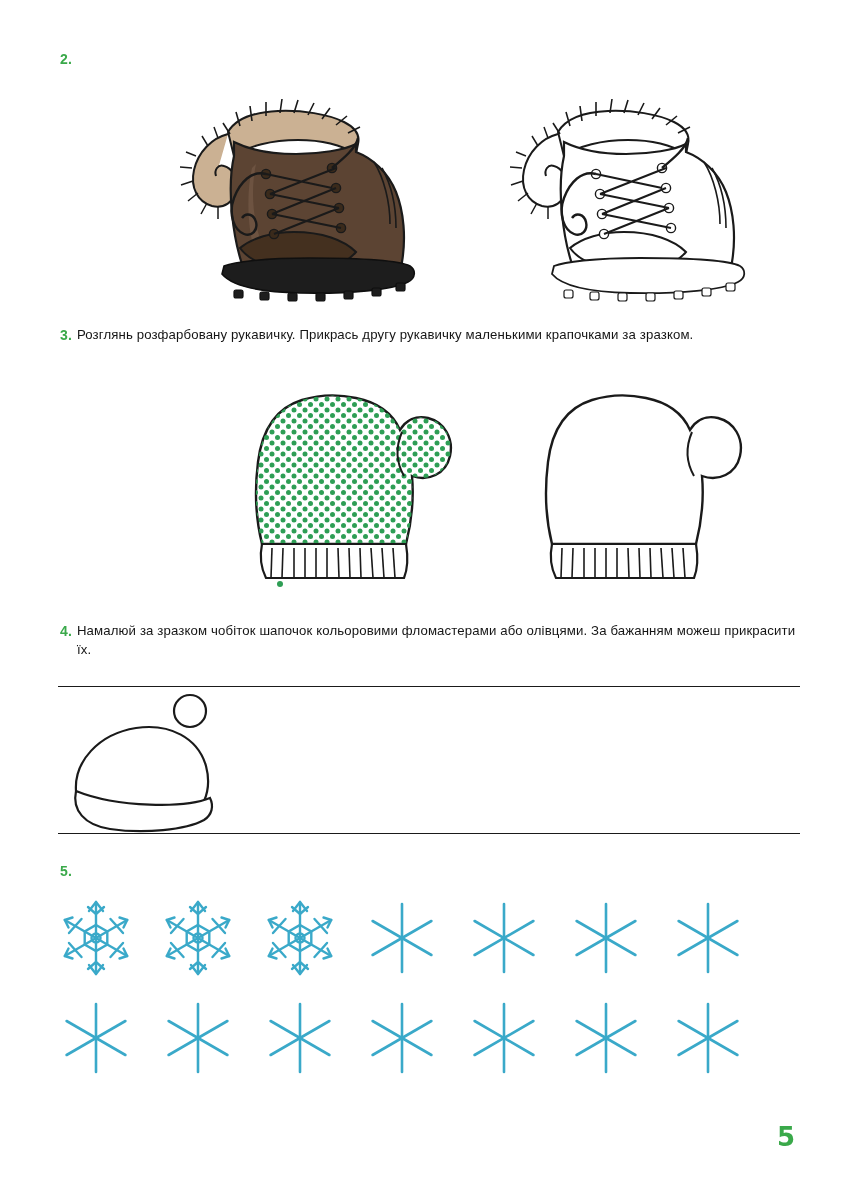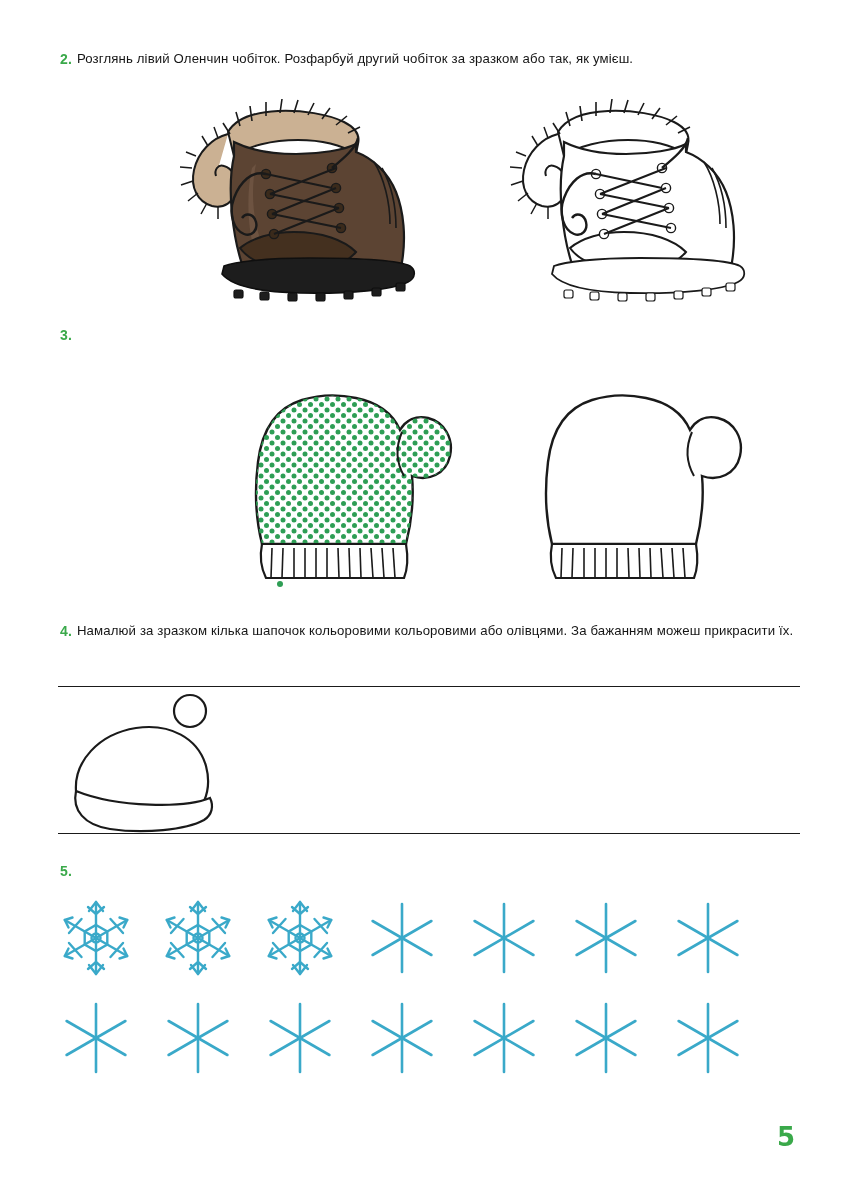--- a/index.html
+++ b/index.html
@@ -72,21 +72,20 @@
     font-family: "DejaVu Sans", sans-serif;
   }
 </style>
 </head>
 <body>
 
 <div class="page">
 
   <div class="task" style="left:60px; top:50px; width:742px;">
     <span class="num">2.</span>
-    <span class="txt">Розглянь лівий Оленчин чобіток. Розфарбуй другий чобіток за зразком або так, як умієш.</span>
   </div>
 
   <div id="ex2-art">
     <svg width="740" height="225" viewBox="0 0 740 225" xmlns="http://www.w3.org/2000/svg">
 
       <g transform="translate(100,0)">
 
         <path d="M68 54 C76 40 96 34 118 33 C142 32 168 36 184 44 C196 50 200 58 198 66
                  L196 76 C180 66 160 62 138 62 C112 62 88 68 74 78 Z" fill="#cbb193" stroke="#1a1a1a" stroke-width="2"></path>
 
@@ -183,20 +182,21 @@
           <rect x="184" y="213" width="9" height="8" rx="2"></rect>
           <rect x="212" y="210" width="9" height="8" rx="2"></rect>
           <rect x="236" y="205" width="9" height="8" rx="2"></rect>
         </g>
       </g>
     </svg>
   </div>
 
   <div class="task" style="left:60px; top:326px; width:742px;">
     <span class="num">3.</span>
+    <span class="txt">Розглянь розфарбовану рукавичку. Прикрась другу рукавичку маленькими крапочками за зразком.</span>
   </div>
 
   <div id="ex3-art">
     <svg width="740" height="245" viewBox="0 0 740 245" xmlns="http://www.w3.org/2000/svg">
       <defs>
         <pattern id="dots" width="11" height="11" patternUnits="userSpaceOnUse">
           <circle cx="3" cy="3" r="2.5" fill="#2e9e55"></circle>
           <circle cx="8.5" cy="8.5" r="2.5" fill="#2e9e55"></circle>
         </pattern>
         <clipPath id="mittenClip">
@@ -253,21 +253,21 @@
           <path d="M201 196 L203 226"></path>
             <path d="M212 196 L214 226"></path>
             <path d="M223 196 L225 226"></path>
         </g>
       </g>
     </svg>
   </div>
 
   <div class="task" style="left:60px; top:622px; width:752px;">
     <span class="num">4.</span>
-    <span class="txt">Намалюй за зразком кілька шапочок кольоровими кольоровими або олівцями. За бажанням можеш прикрасити їх.</span>
+    <span class="txt">Намалюй за зразком чобіток шапочок кольоровими фломастерами або олівцями. За бажанням можеш прикрасити їх.</span>
   </div>
 
   <div id="ex4-art">
     <div class="rule-line" style="top:8px;"></div>
     <div class="rule-line" style="top:155px;"></div>
     <svg width="240" height="150" viewBox="0 0 240 150" style="position:absolute; left:0; top:8px;" xmlns="http://www.w3.org/2000/svg">
       <g fill="#ffffff" stroke="#1a1a1a" stroke-width="2.2">
 
         <circle cx="132" cy="25" r="16"></circle>
 

